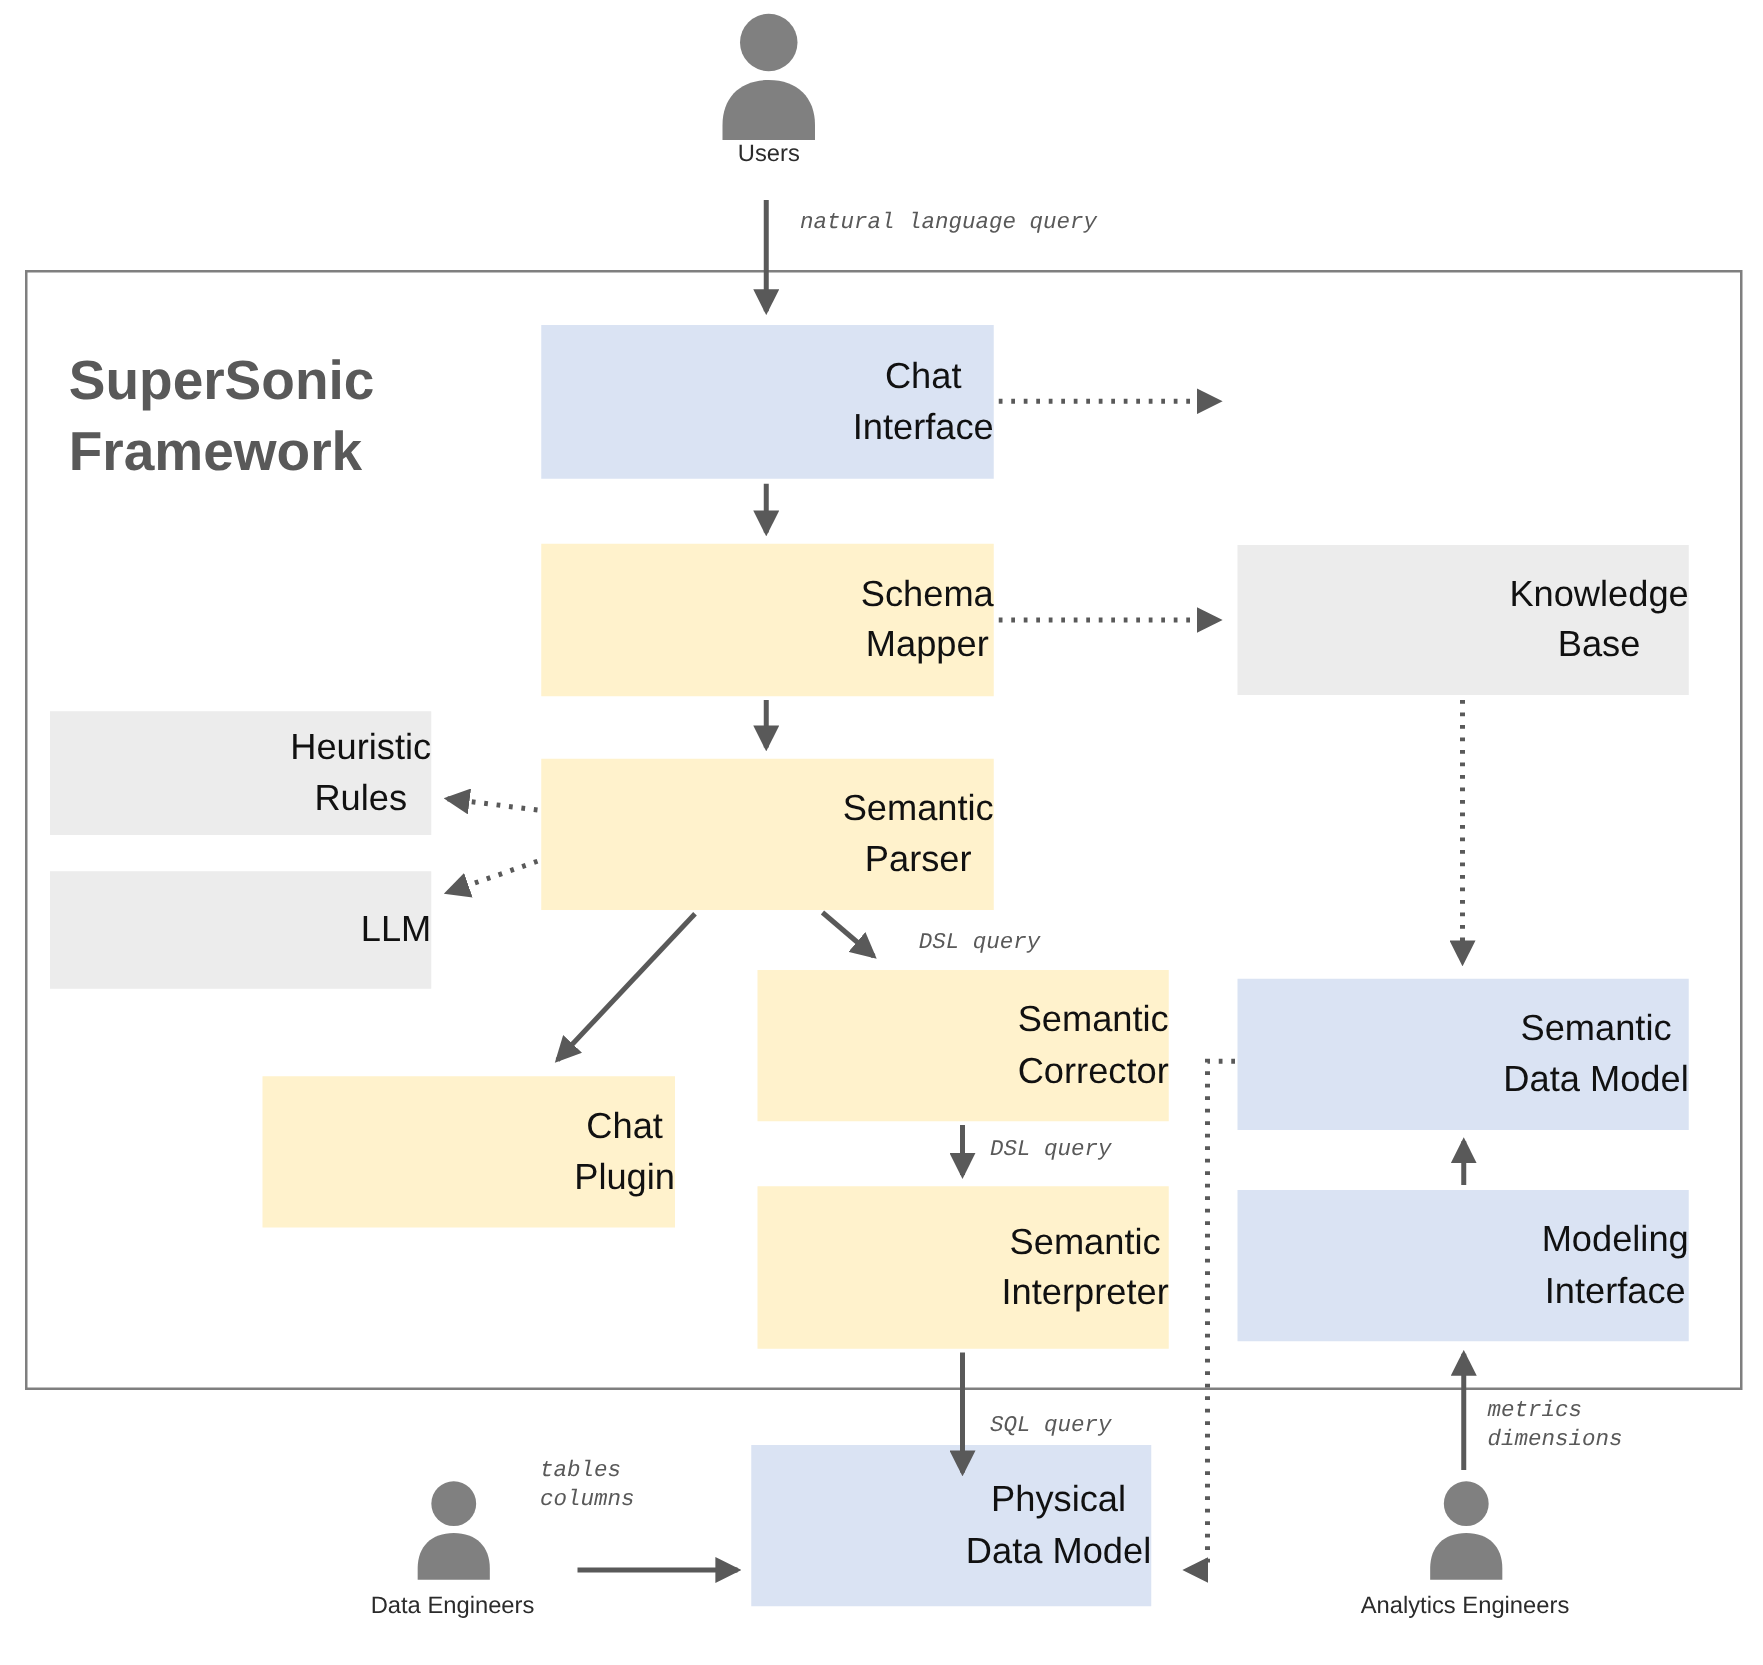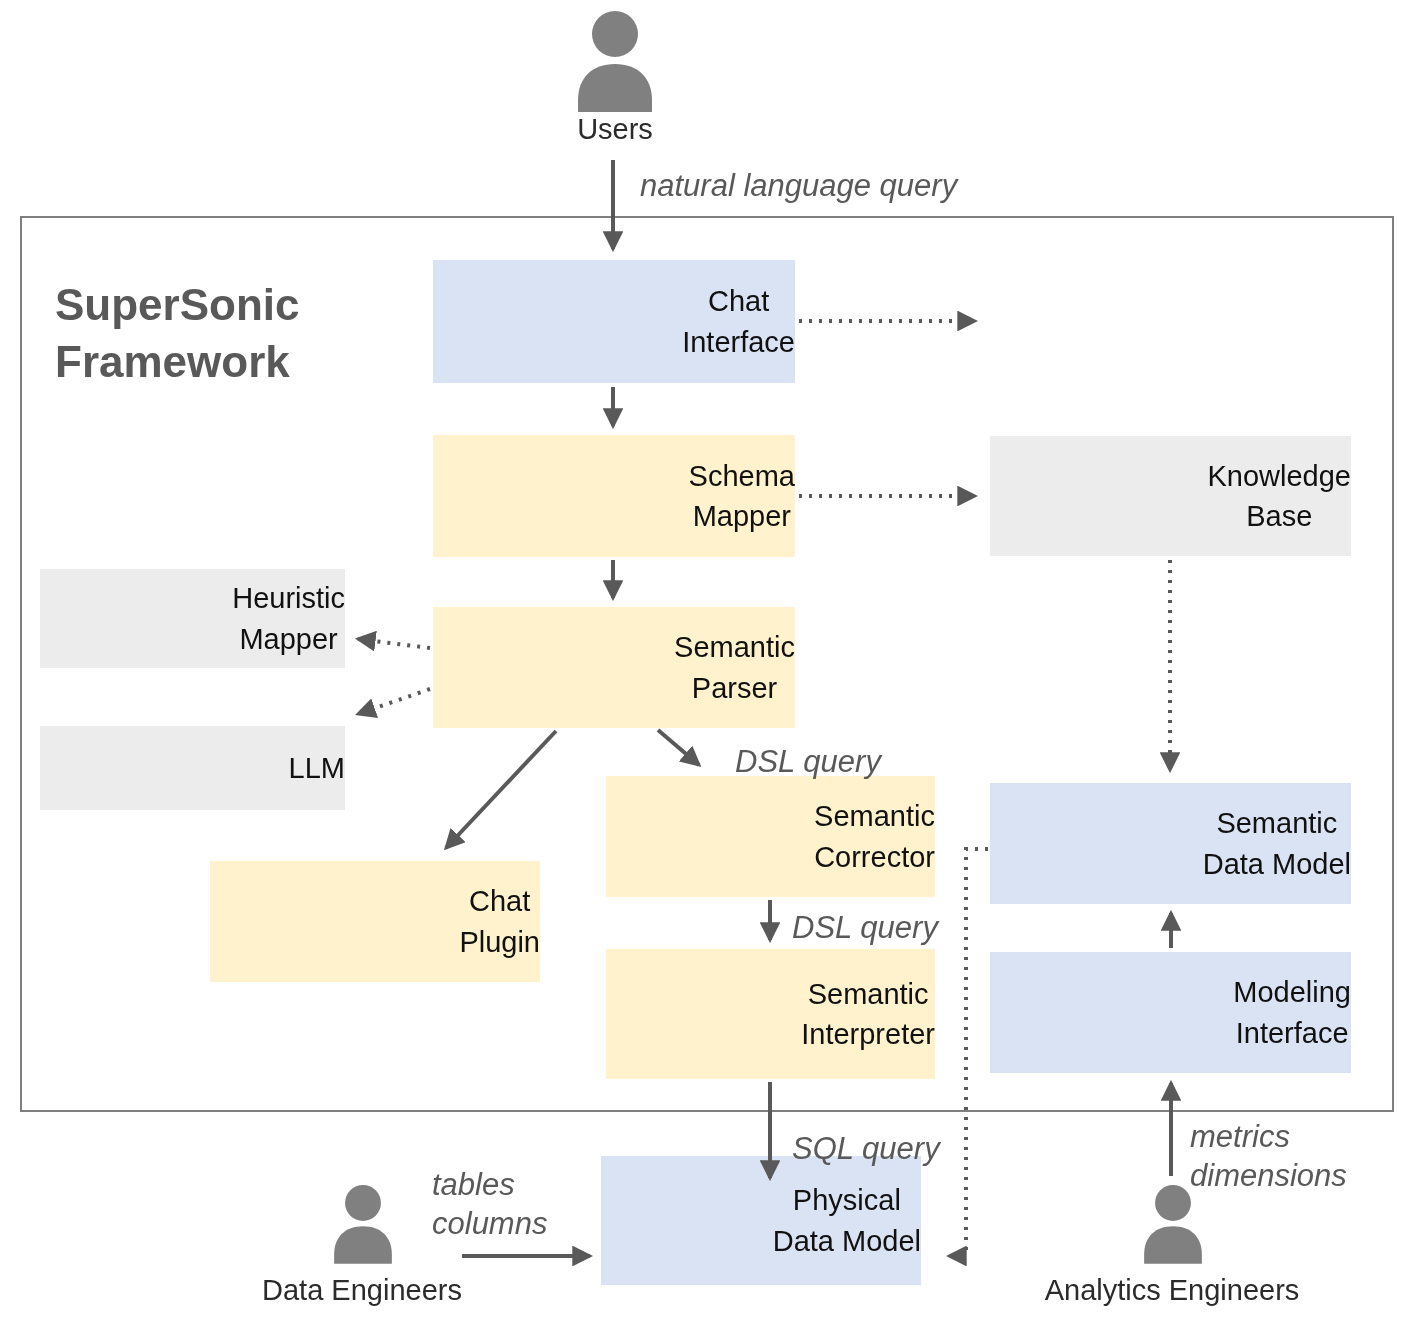--- a/index.html
+++ b/index.html
@@ -40,29 +40,30 @@
     font-size: 29px;
     line-height: 1.38;
     color: var(--node-text, #111111);
   }
   .node-blue   { background: var(--blue-node, #dae3f3); }
   .node-yellow { background: var(--yellow-node, #fff2cc); }
   .node-gray   { background: var(--gray-node, #ececec); }
   .edge-label {
     position: absolute;
     font-style: italic;
-    font-size: 31px;
+    font-size: 18px;
     line-height: 1.25;
     color: var(--edge-label-text, #595959);
     white-space: pre-line;
+    font-family: Liberation Mono, monospace;
   }
   .center { }
   .actor-label {
     position: absolute;
-    font-size: 29px;
+    font-size: 19px;
     color: var(--actor-text, #2b2b2b);
     text-align: center;
   }
   .person { position: absolute; }
   .person svg circle, .person svg path { fill: var(--actor-icon, #808080); }
   svg.overlay {
     position: absolute;
     left: 0; top: 0;
     pointer-events: none;
   }
@@ -113,24 +114,24 @@
 Mapper</span>
   </div>
 
   <div class="node node-gray" style="left:990px;top:436px;width:361px;height:120px">
     <span>Knowledge
 Base</span>
   </div>
 
   <div class="node node-gray" style="left:40px;top:569px;width:305px;height:99px">
     <span>Heuristic
-Mapper</span>
-  </div>
-
-  <div class="node node-gray" style="left:40px;top:726px;width:305px;height:84px">
+Rules</span>
+  </div>
+
+  <div class="node node-gray" style="left:40px;top:697px;width:305px;height:94px">
     <span>LLM</span>
   </div>
 
   <div class="node node-yellow" style="left:433px;top:607px;width:362px;height:121px">
     <span>Semantic
 Parser</span>
   </div>
 
   <div class="node node-yellow" style="left:210px;top:861px;width:330px;height:121px">
     <span>Chat

